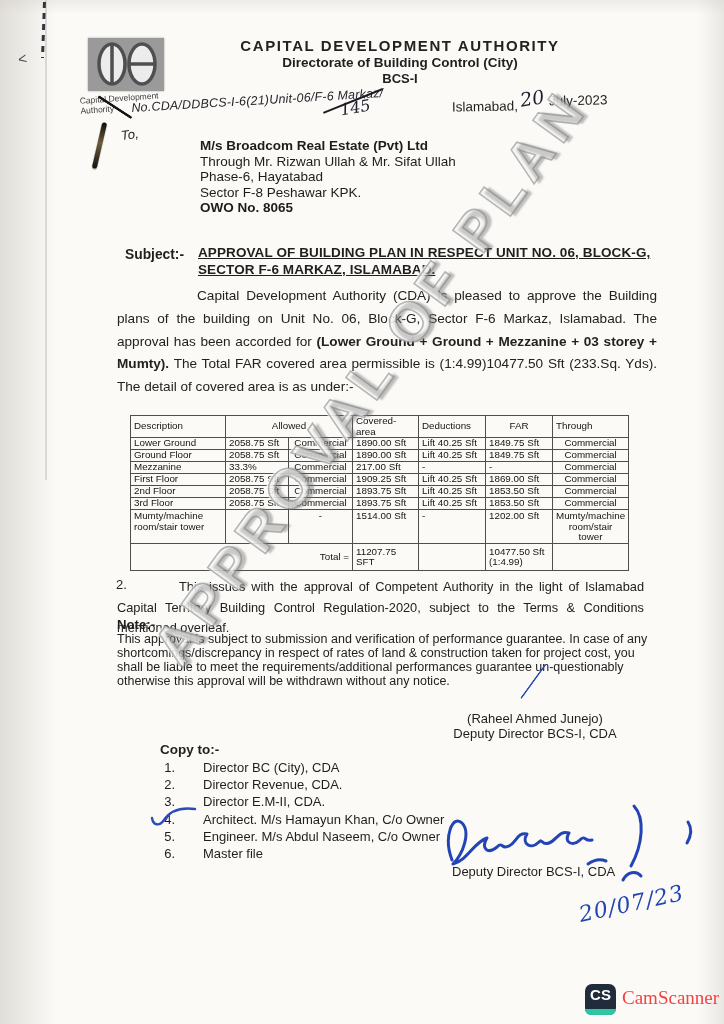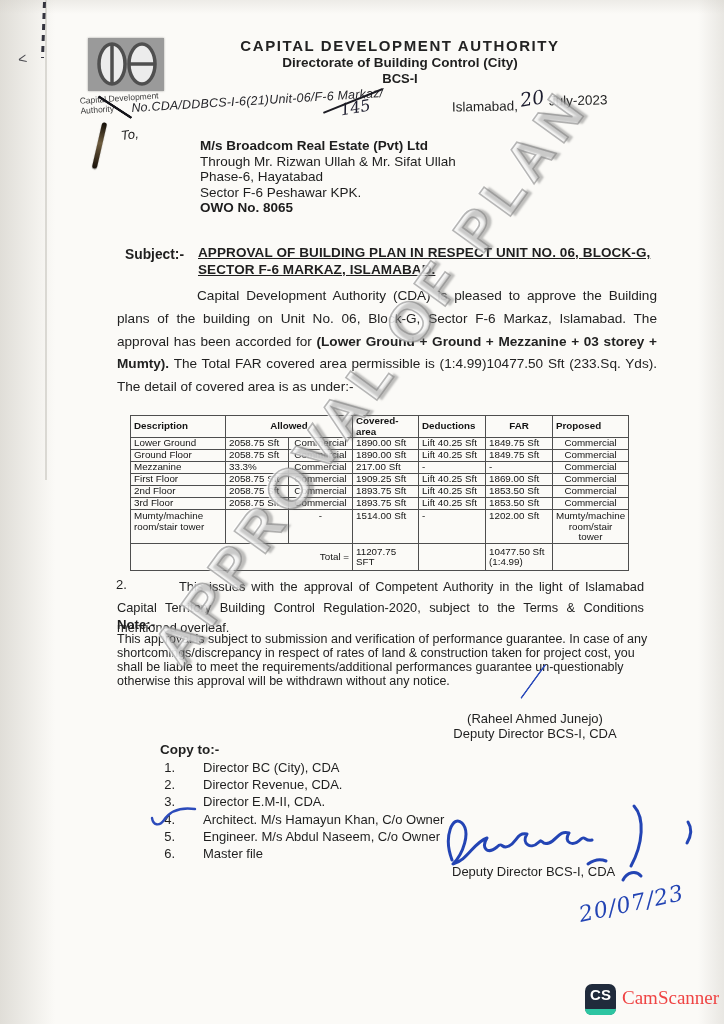--- a/index.html
+++ b/index.html
@@ -73,21 +73,21 @@
   
   .bodyp{left:117px;top:285px;width:540px;font-size:13.6px;line-height:22.8px;
     text-align:justify;text-indent:80px;color:#222;}
   .bodyp .b{font-weight:bold;}
 
   
   .tbl{left:130px;top:415px;border-collapse:collapse;table-layout:fixed;
     font-size:9.8px;line-height:10.5px;color:#141414;}
   .tbl td,.tbl th{border:1px solid #4e4e4e;padding:0 3px;vertical-align:middle;
     overflow:hidden;}
-  .tbl th{font-weight:bold;text-align:left;height:13px;}
+  .tbl th{font-weight:normal;text-align:left;height:13px;}
   .tbl td{height:11px;}
   .tbl .c{text-align:center;}
   .tbl .r{text-align:right;}
   .tbl .tall td{height:auto;vertical-align:top;padding-top:1px;}
 
   
   .p2num{left:116px;top:577px;font-size:13px;}
   .p2{left:117px;top:577px;width:527px;font-size:12.8px;line-height:20.5px;
     text-indent:62px;text-align:justify;color:#222;}
   .note-label{left:117px;top:617px;font-size:13.2px;font-weight:bold;}
@@ -151,21 +151,21 @@
 <div class="abs hdr-place">Islamabad,</div>
 <div class="abs hw hw-day">20</div>
 <div class="abs hdr-date">July-2023</div>
 
 <div class="abs pin"></div>
 <div class="abs to-label">To,</div>
 <div class="abs addr">
   <div class="b">M/s Broadcom Real Estate (Pvt) Ltd</div>
   <div>Through Mr. Rizwan Ullah &amp; Mr. Sifat Ullah</div>
   <div>Phase-6, Hayatabad</div>
-  <div>Sector F-6 Peshawar KPK.</div>
+  <div>Sector F-8 Peshawar KPK.</div>
   <div class="b">OWO No. 8065</div>
 </div>
 
 <div class="abs subj-label">Subject:-</div>
 <div class="abs subj">
   <div>APPROVAL OF BUILDING PLAN IN  RESPECT UNIT NO. 06, BLOCK-G,</div>
   <div>SECTOR F-6 MARKAZ, ISLAMABAD.</div>
 </div>
 
 <div class="abs bodyp"><span>Capital Development Authority (CDA) is pleased to approve the Building plans of the building on Unit No. 06, Block-G, Sector F-6 Markaz, Islamabad. The approval has been accorded for </span><span class="b">(Lower Ground + Ground + Mezzanine + 03 storey + Mumty).</span><span>  The Total FAR covered area permissible is (1:4.99)10477.50 Sft (233.Sq. Yds). The detail of covered area is as under:-</span></div>
@@ -180,21 +180,21 @@
       <col style="width:67px">
       <col style="width:71px">
   </colgroup>
   <tbody>
       <tr>
     <th>Description</th>
     <th colspan="2" class="c">Allowed</th>
     <th>Covered-area</th>
     <th>Deductions</th>
     <th class="c">FAR</th>
-    <th>Proposed</th>
+    <th>Through</th>
   </tr>
   <tr>
     <td>Lower Ground</td>
     <td>2058.75 Sft</td>
     <td class="c">Commercial</td>
     <td>1890.00 Sft</td>
     <td>Lift 40.25 Sft</td>
     <td>1849.75 Sft</td>
     <td class="c">Commercial</td>
   </tr>

